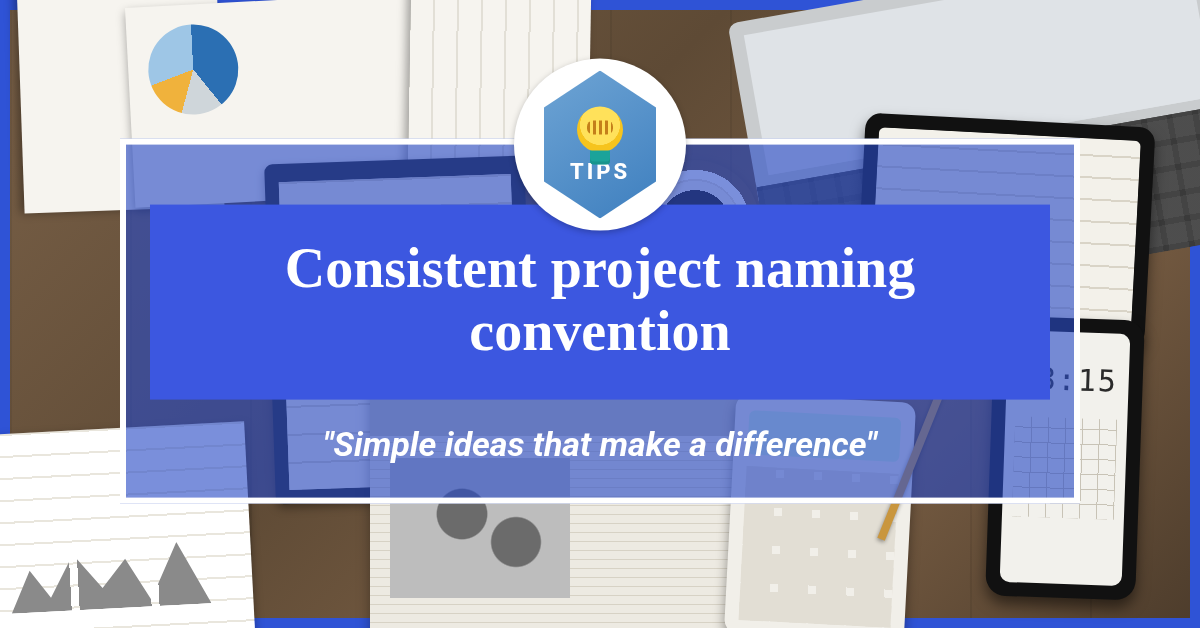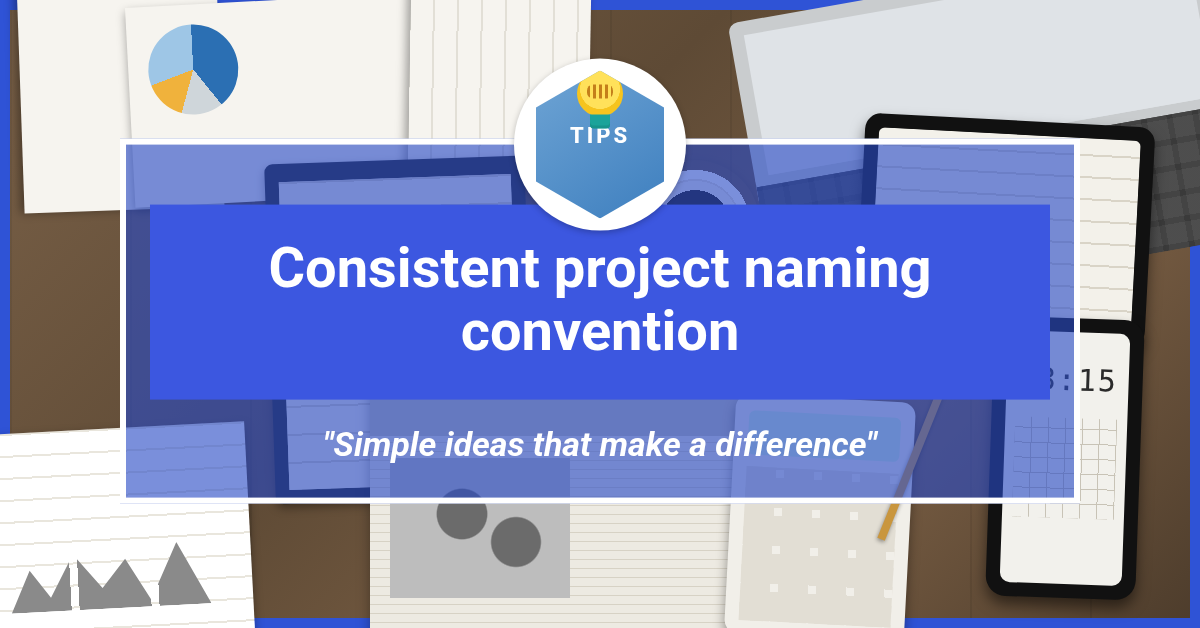--- a/index.html
+++ b/index.html
@@ -112,24 +112,24 @@
     position: absolute;
     top: -86px; left: 50%;
     transform: translateX(-50%);
     width: 172px; height: 172px;
     background: #fff;
     border-radius: 50%;
     display: flex; align-items: center; justify-content: center;
     box-shadow: 0 2px 6px rgba(0,0,0,0.25);
   }
   .hex {
-    width: 128px; height: 148px;
+    width: 112px; height: 148px;
     background: linear-gradient(145deg,#6ea4d4,#3e7fbf);
     clip-path: polygon(50% 0%, 100% 25%, 100% 75%, 50% 100%, 0% 75%, 0% 25%);
-    display: flex; flex-direction: column; align-items: center; 
+    display: flex; flex-direction: column; align-items: center; justify-content: center;
     gap: 6px;
   }
   .bulb {
     width: 46px; height: 46px; border-radius: 50%;
     background: radial-gradient(circle at 50% 40%, #ffe15a 0 55%, #f6c41e 56% 100%);
     position: relative;
   }
   .bulb::before{ 
     content:""; position:absolute; left:10px; right:10px; top:14px; height:14px;
     background: repeating-linear-gradient(90deg,#c47f1a 0 3px, transparent 3px 6px);
@@ -147,20 +147,21 @@
     background: #3c57e0;
     margin: 0 -6px 24px -6px;
     padding: 32px 30px 38px 30px;
     text-align: center;
   }
   .headline-box h1 {
     color: #fff;
     font-weight: 700;
     font-size: 56px;
     line-height: 1.12;
+    font-family: Liberation Serif, serif;
   }
   .tagline {
     text-align: center;
     color: #fff;
     font-style: italic;
     font-weight: 700;
     font-size: 34px;
   }
   .site {
     position: absolute;

